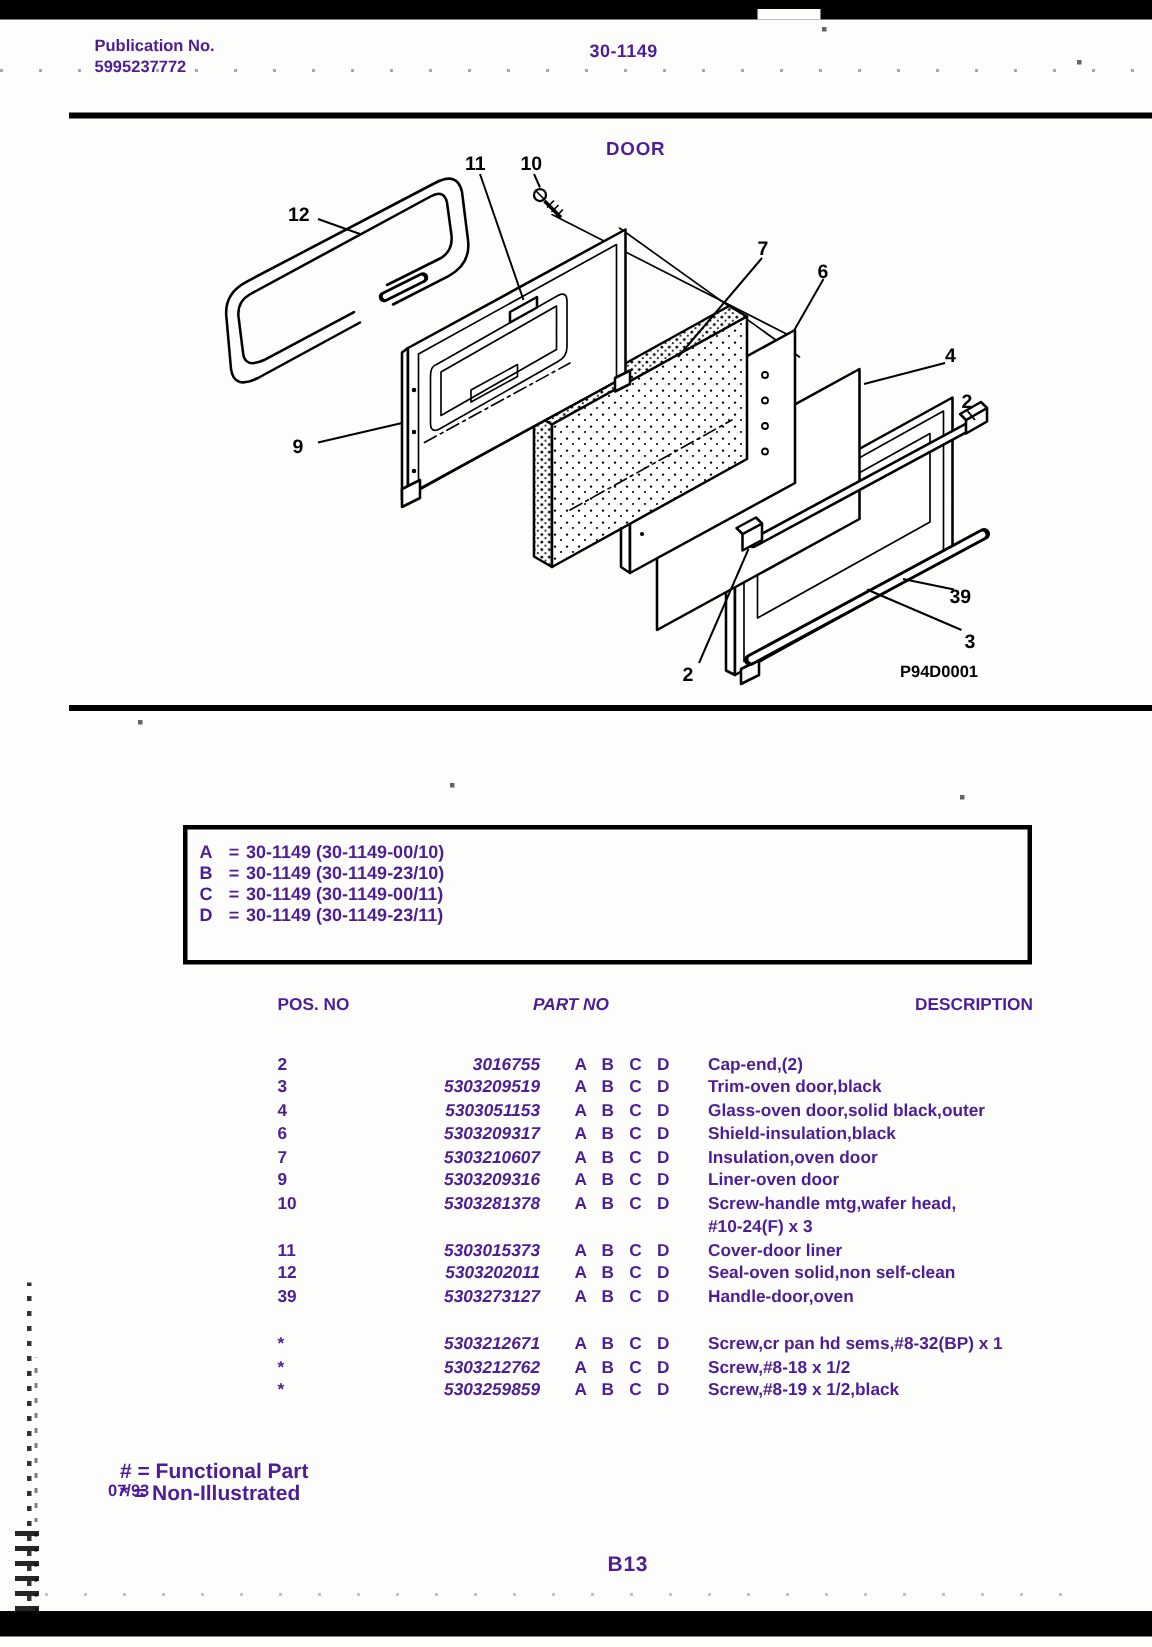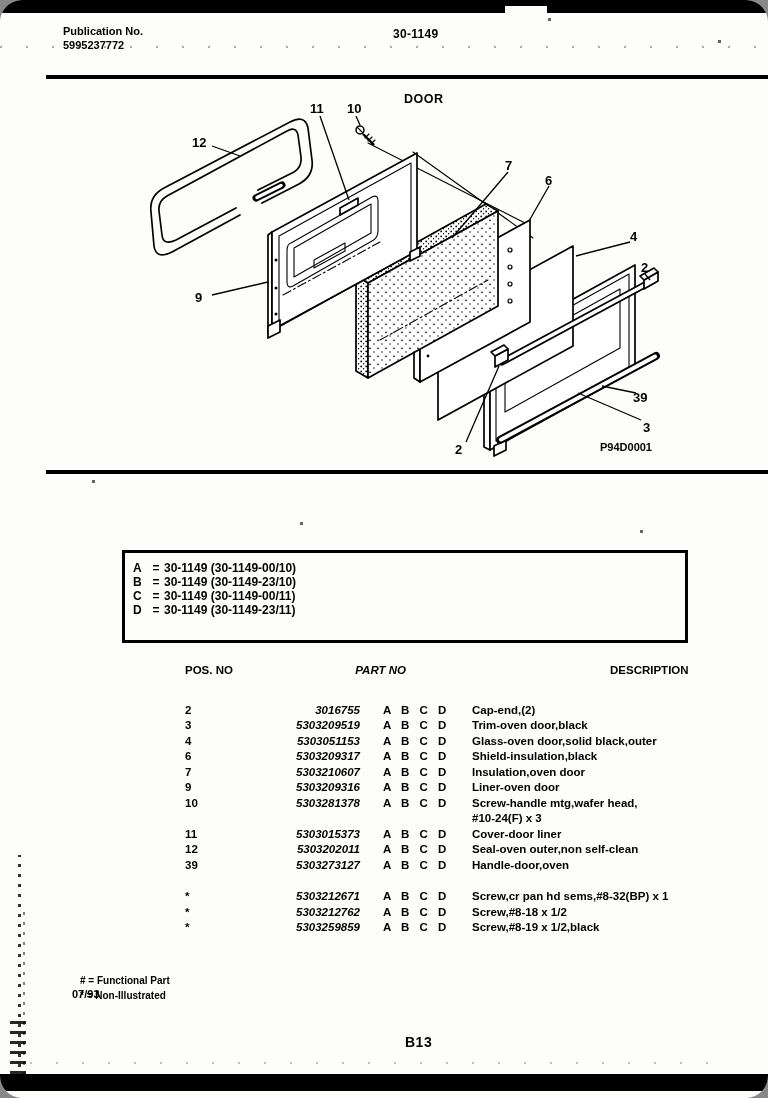--- a/index.html
+++ b/index.html
@@ -1,19 +1,19 @@
 <!DOCTYPE html>
 <html><head>
 <meta charset="utf-8">
 <style>
   html,body{margin:0;padding:0;background:#888;}
   .page{
     position:relative;width:768px;height:1098px;background:#fdfdfc;
-    font-family:"Liberation Sans",sans-serif;font-weight:bold;color:#000000;
-    overflow:hidden;margin:0 auto;border-radius:22px;
+    font-family:"Liberation Sans",sans-serif;font-weight:bold;color:#4c1d95;
+    overflow:hidden;margin:0 auto;
   }
   .abs{position:absolute;}
   
   .bar-top{left:0;top:0;width:768px;height:13px;background:#000;}
   .bar-top-notch{left:505px;top:6px;width:42px;height:7px;background:#fdfdfc;}
   .bar-bottom{left:0;top:1074px;width:768px;height:17px;background:#000;}
   .rule1{left:46px;top:75px;width:722px;height:4px;background:#000;}
   .rule2{left:46px;top:470px;width:722px;height:4px;background:#000;}
   .noise-line{height:2px;background:repeating-linear-gradient(90deg,#555 0 2px,transparent 2px 26px);opacity:.5;}
   .edge-noise{background:repeating-linear-gradient(0deg,#000 0 3px,transparent 3px 10px);}
@@ -31,21 +31,21 @@
   
   .parts-table{left:185px;top:663px;width:540px;font-size:11.5px;}
   .t-row{display:flex;line-height:15.5px;}
   .t-head{margin-bottom:24px;gap:46px;}
   .c-pos{width:58px;}
   .c-part{width:117px;text-align:right;font-style:italic;}
   .c-models{width:112px;padding-left:23px;box-sizing:border-box;word-spacing:7px;}
   .c-desc{flex:1;}
   .gap-above{margin-top:16px;}
   
-  .footnotes{left:80px;top:973px;font-size:10px;line-height:15px;}
+  .footnotes{left:80px;top:973px;font-size:14px;line-height:15px;}
   .footer-date{left:72px;top:988px;font-size:11px;}
   .footer-page{left:405px;top:1034px;font-size:14px;letter-spacing:.5px;}
   
   svg.diagram{position:absolute;left:0;top:90px;width:768px;height:380px;}
   svg .ln{fill:none;stroke:#000;stroke-width:1.7;stroke-linejoin:round;stroke-linecap:round;}
   svg .thin{stroke-width:1.1;}
   svg .lead{fill:none;stroke:#000;stroke-width:1.3;}
   svg .face{fill:#fff;stroke:#000;stroke-width:1.7;stroke-linejoin:round;}
   svg .callout{font:bold 13px "Liberation Sans",sans-serif;fill:#000;}
   svg .figcode{font:bold 11px "Liberation Sans",sans-serif;fill:#000;}
@@ -298,21 +298,21 @@
     <div class="c-desc">
       <div>Cover-door liner</div>
 
     </div>
   </div>
         <div class="t-row">
     <div class="c-pos">12</div>
     <div class="c-part">5303202011</div>
     <div class="c-models">A B C D</div>
     <div class="c-desc">
-      <div>Seal-oven outer,non self-clean</div>
+      <div>Seal-oven solid,non self-clean</div>
 
     </div>
   </div>
         <div class="t-row">
     <div class="c-pos">39</div>
     <div class="c-part">5303273127</div>
     <div class="c-models">A B C D</div>
     <div class="c-desc">
       <div>Handle-door,oven</div>
 

